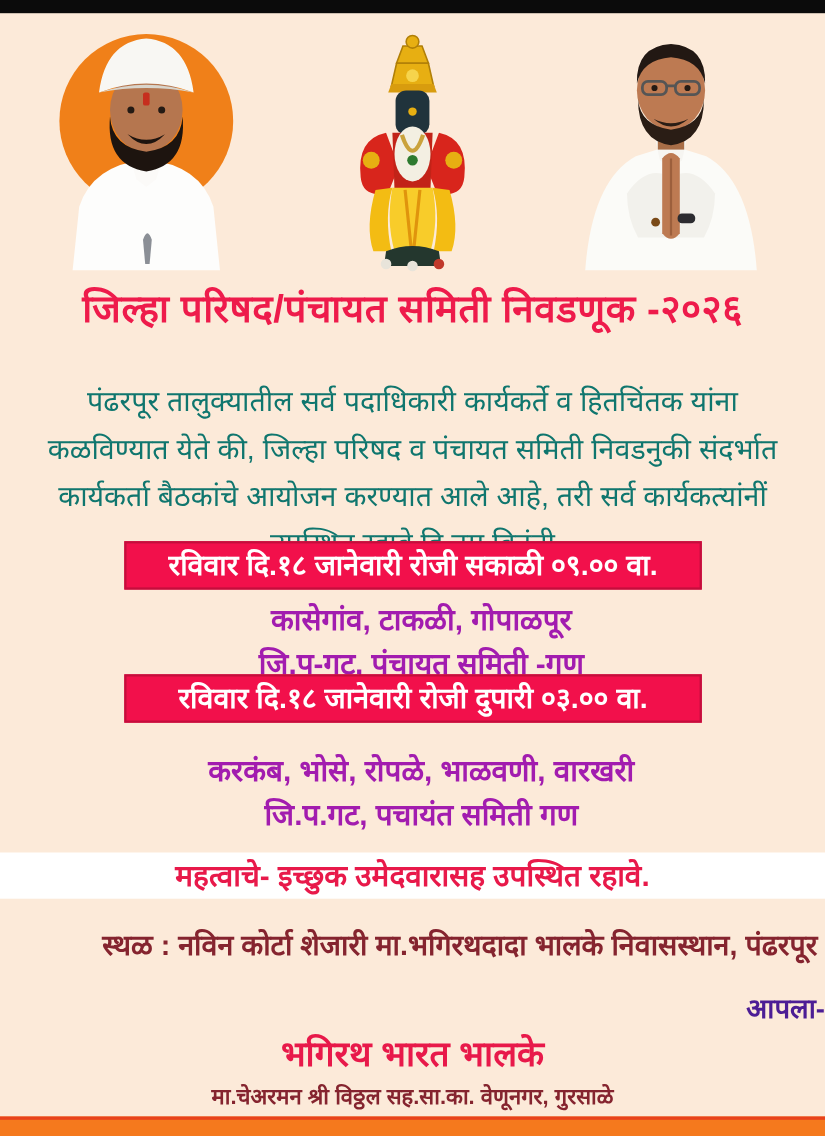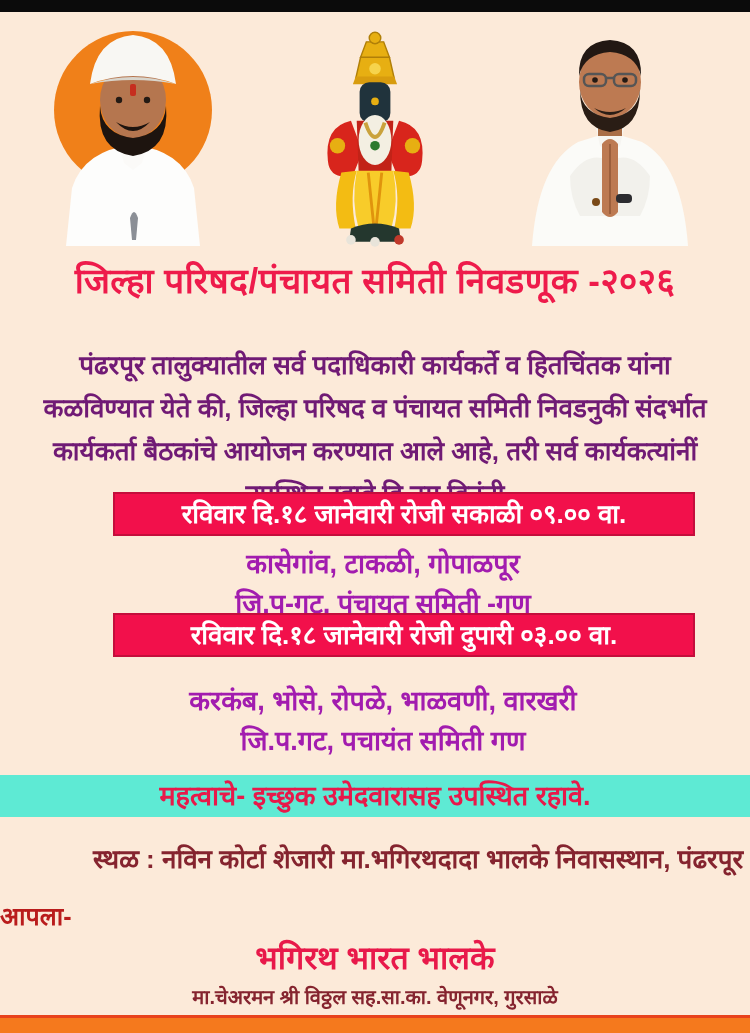--- a/index.html
+++ b/index.html
@@ -31,27 +31,27 @@
     position:absolute;top:256px;left:0;width:100%;
     text-align:center;
     color:#ee1b4b;
     font-size:35px;
     font-weight:bold;
     letter-spacing:0.5px;
   }
   .intro{
     position:absolute;top:344px;left:30px;right:30px;
     text-align:center;
-    color:#701a75;
+    color:#0f766e;
     font-size:26px;
     line-height:43px;
-    font-weight:bold;
+    font-weight:normal;
   }
   .banner{
-    position:absolute;left:113px;width:582px;height:44px;
+    position:absolute;left:113px;width:525px;height:44px;
     background:#f2104b;
     border:2px solid #c40e3c;
     box-sizing:border-box;
     color:#ffffff;
     font-size:26px;font-weight:bold;
     text-align:center;
     line-height:40px;
   }
   .banner-1{top:492px;}
   .banner-2{top:613px;}
@@ -61,36 +61,36 @@
     color:#a21caf;
     font-size:27px;
     line-height:40px;
     font-weight:bold;
   }
   .session-lines-1{top:544px;}
   .session-lines-2{top:681px;}
   .note-band{
     position:absolute;top:775px;left:0;
     width:100%;height:42px;
-    background:#5eead4;
+    background:#ffffff;
     text-align:center;
     color:#e8194a;
     font-size:27px;font-weight:bold;
     line-height:42px;
   }
   .venue{
     position:absolute;top:840px;left:0;width:100%;
     text-align:center;
     color:#85242f;
     font-size:26px;font-weight:bold;padding-left:43px;
   }
   .closing{
     position:absolute;top:898px;left:0;width:100%;
-    text-align:left;
-    color:#b91c1c;
+    text-align:right;
+    color:#4c1d95;
     font-size:25px;font-weight:bold;
   }
   .signer-name{
     position:absolute;top:935px;left:0;width:100%;
     text-align:center;
     color:#e8194a;
     font-size:32px;font-weight:bold;
   }
   .designation{
     position:absolute;top:983px;left:0;width:100%;

